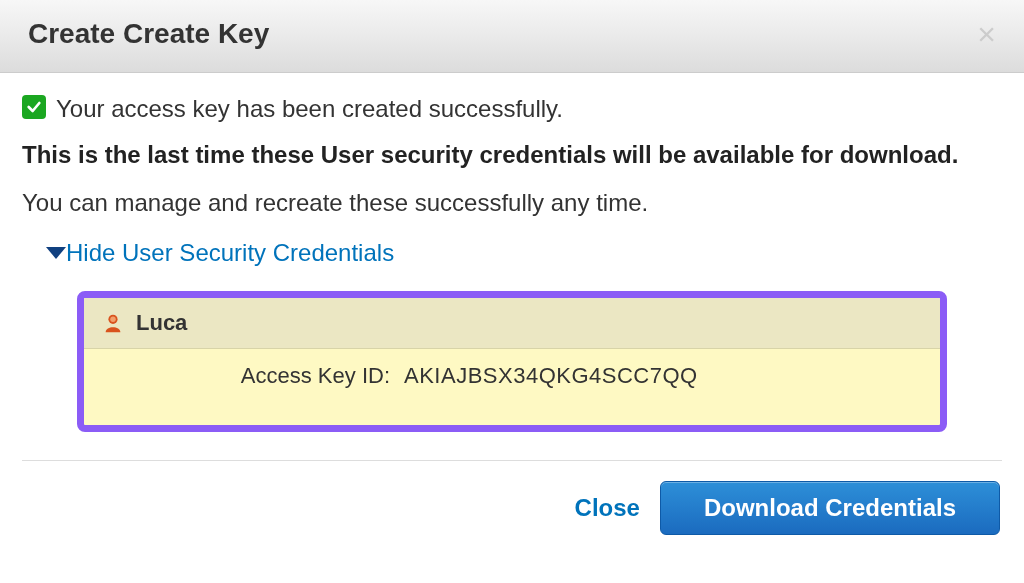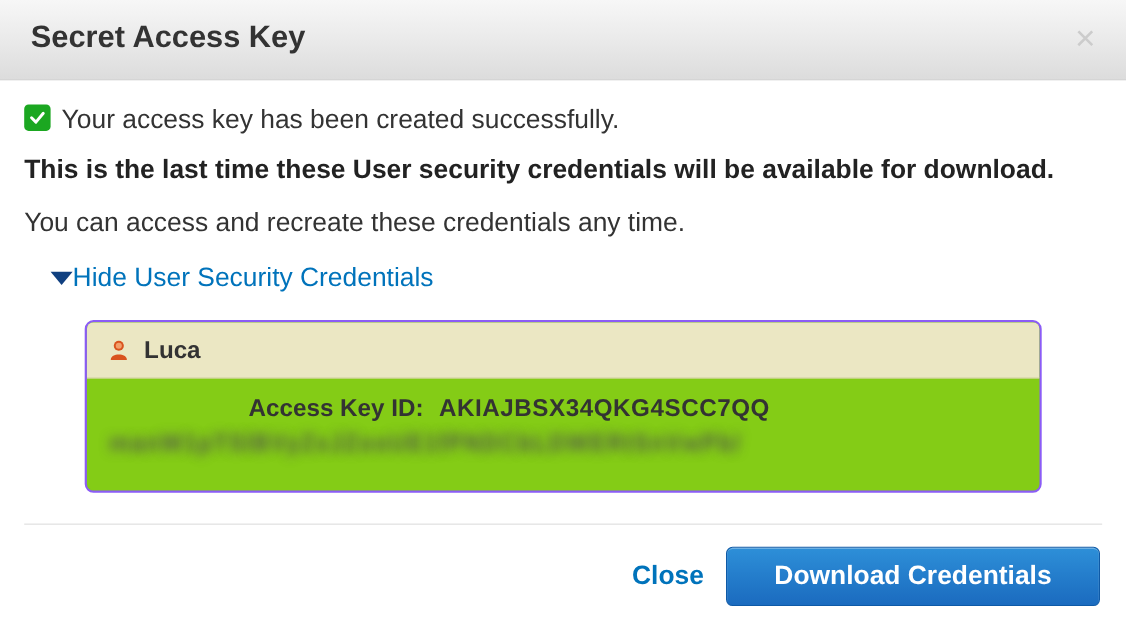--- a/index.html
+++ b/index.html
@@ -78,22 +78,22 @@
       border-top: 12px solid #104080;
     }
     .toggle-text {
       color: #0073bb;
       font-size: 24px;
       cursor: pointer;
     }
     .credentials-box {
       margin: 0 auto 28px auto;
       width: 870px;
-      background: #84cc16;
-      border: 2px solid #8b5cf6;
+      background: #fef9c3;
+      border: 7px solid #8b5cf6;
       border-radius: 8px;
       overflow: hidden;
     }
     .credentials-header {
       background: #ebe7c3;
       padding: 12px 18px;
       display: flex;
       align-items: center;
       gap: 12px;
       border-bottom: 1px solid #d8d4a8;
@@ -108,21 +108,20 @@
       font-weight: 700;
       color: #333;
     }
     .credentials-body {
       padding: 14px 20px 24px 20px;
     }
     .cred-row {
       display: flex;
       align-items: flex-start;
       margin-bottom: 6px;
-      font-weight: bold;
     }
     .cred-label {
       width: 300px;
       text-align: right;
       font-size: 22px;
       color: #333;
       padding-right: 14px;
     }
     .cred-value {
       font-size: 22px;
@@ -160,38 +159,38 @@
       padding: 12px 43px;
       border-radius: 6px;
       cursor: pointer;
       box-shadow: inset 0 1px 0 rgba(255,255,255,0.3);
     }
   </style>
 </head>
 <body>
 
 <div class="dialog-header">
-  <div class="dialog-title">Secret Access Key</div>
+  <div class="dialog-title">Create Create Key</div>
   <div class="close-x">×</div>
 </div>
 
 <div class="dialog-body">
 
   <div class="success-line">
     <div class="checkmark-box">
       <svg viewBox="0 0 24 24" fill="none" stroke="#fff" stroke-width="4" stroke-linecap="round" stroke-linejoin="round">
         <polyline points="4,12 10,18 20,6"></polyline>
       </svg>
     </div>
     <span class="success-text">Your access key has been created successfully.</span>
   </div>
 
   <div class="warning-text">This is the last time these User security credentials will be available for download.</div>
 
-  <div class="info-text">You can access and recreate these credentials any time.</div>
+  <div class="info-text">You can manage and recreate these successfully any time.</div>
 
   <div class="toggle-line">
     <div class="toggle-caret"></div>
     <span class="toggle-text">Hide User Security Credentials</span>
   </div>
 
   <div class="credentials-box">
     <div class="credentials-header">
       <span class="user-icon">
         <svg viewBox="0 0 24 24">
@@ -201,21 +200,20 @@
         </svg>
       </span>
       <span class="user-name">Luca</span>
     </div>
     <div class="credentials-body">
       <div class="cred-row">
         <div class="cred-label">Access Key ID:</div>
         <div class="cred-value">AKIAJBSX34QKG4SCC7QQ</div>
       </div>
       <div class="cred-row">
-        <div class="cred-value blurred">manW1pTSlBVyZxJZooUE1fPNDCbLDWERtSnVwPb/</div>
       </div>
     </div>
   </div>
 
 </div>
 
 <div class="divider"></div>
 
 <div class="dialog-footer">
   <span class="close-link">Close</span>

